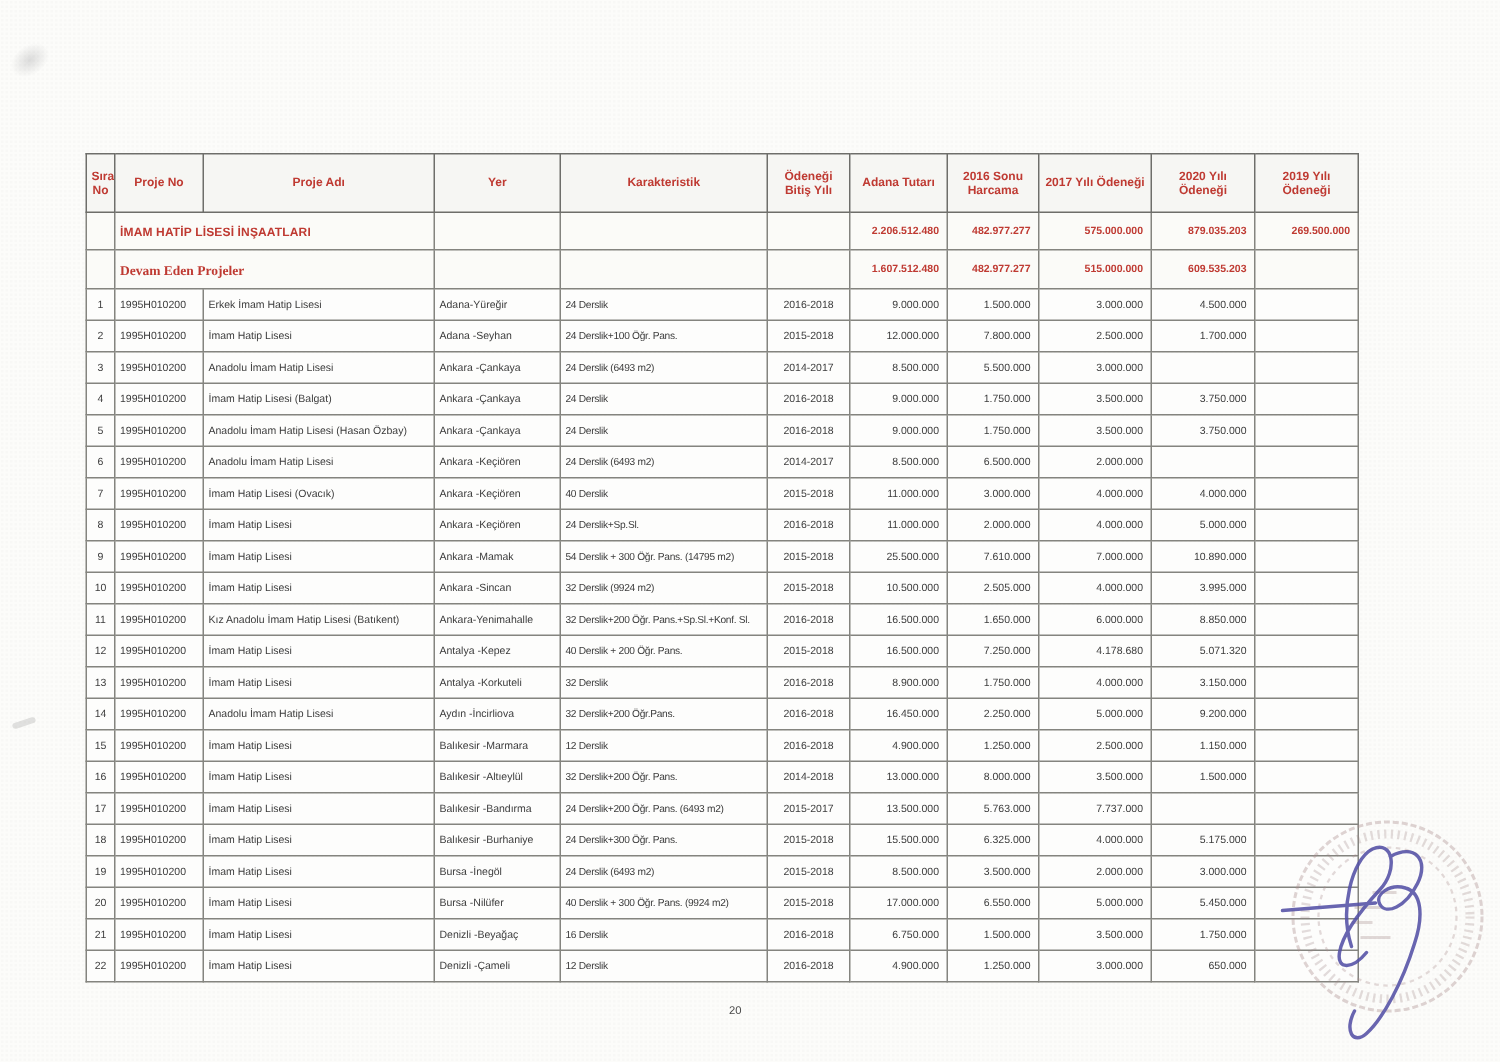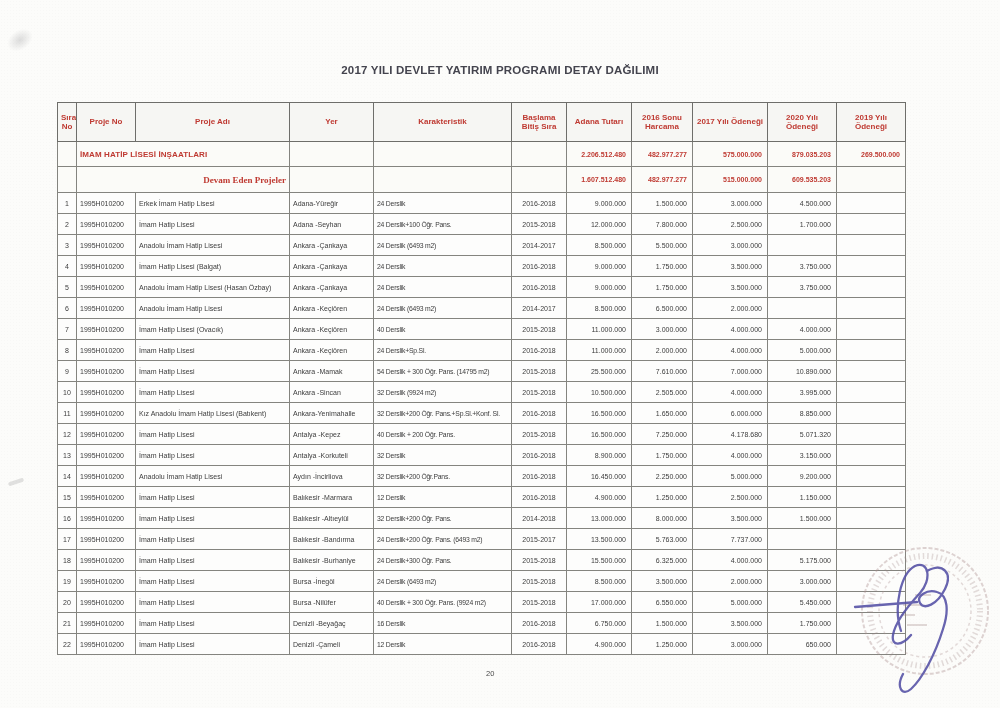--- a/index.html
+++ b/index.html
@@ -39,40 +39,39 @@
     height:20px;vertical-align:middle;
   }
   table.main{border:1px solid #4c4c48;}
   table.main thead th{
     color:#bf3a32;font-weight:bold;font-size:8px;text-align:center;
     background:#f6f6f3;white-space:normal;line-height:1.15;
     height:38px;border-color:#6e6e6a;
   }
   tr.group td{height:24px;color:#bf3a32;font-weight:bold;background:#fbfbf8;}
   tr.group td.lbl{font-size:8px;letter-spacing:0.1px;margin-left:24px;}
-  tr.subgroup td{height:25px;color:#bf3a32;font-weight:bold;background:#fbfbf8;text-align:right;}
+  tr.subgroup td{height:25px;color:#bf3a32;font-weight:bold;background:#fbfbf8;}
   tr.subgroup td.lbl{font-family:"Liberation Serif", serif;font-size:9px;}
   .ta-c{text-align:center;}
   .ta-l{text-align:left;}
   .ta-r{text-align:right;padding-right:5px !important;}
   td.karak{font-size:6.8px;letter-spacing:-0.2px;}
   tbody tr.data td{background:#fdfdfc;color:#3c3c3c;}
   .page-num{
     position:absolute;left:486px;top:669px;font-size:7.5px;color:#4a4a4a;
   }
   .stampbox{position:absolute;left:845px;top:535px;width:155px;height:173px;}
 </style>
 </head>
 <body>
 
 <div class="paper">
   <div class="smudge"></div>
   <div class="smudge2"></div>
 
-  <div class="doc-title">2017 YILI DEVLET YATIRIM PROGRAMI DETAY DAĞILIMI</div>
 
   <table class="main">
     <colgroup>
       <col style="width:19px">
         <col style="width:59px">
         <col style="width:154px">
         <col style="width:84px">
       <col style="width:138px">
         <col style="width:55px">
         <col style="width:65px">
@@ -81,21 +80,21 @@
         <col style="width:69px">
         <col style="width:69px">
     </colgroup>
     <thead>
       <tr>
           <th>Sıra No</th>
           <th>Proje No</th>
           <th>Proje Adı</th>
           <th>Yer</th>
           <th>Karakteristik</th>
-          <th>Başlama Bitiş Sıra</th>
+          <th>Ödeneği Bitiş Yılı</th>
           <th>Adana Tutarı</th>
           <th>2016 Sonu Harcama</th>
           <th>2017 Yılı Ödeneği</th>
           <th>2020 Yılı Ödeneği</th>
           <th>2019 Yılı Ödeneği</th>
         </tr>
     </thead>
     <tbody>
       <tr class="group">
         <td></td>

